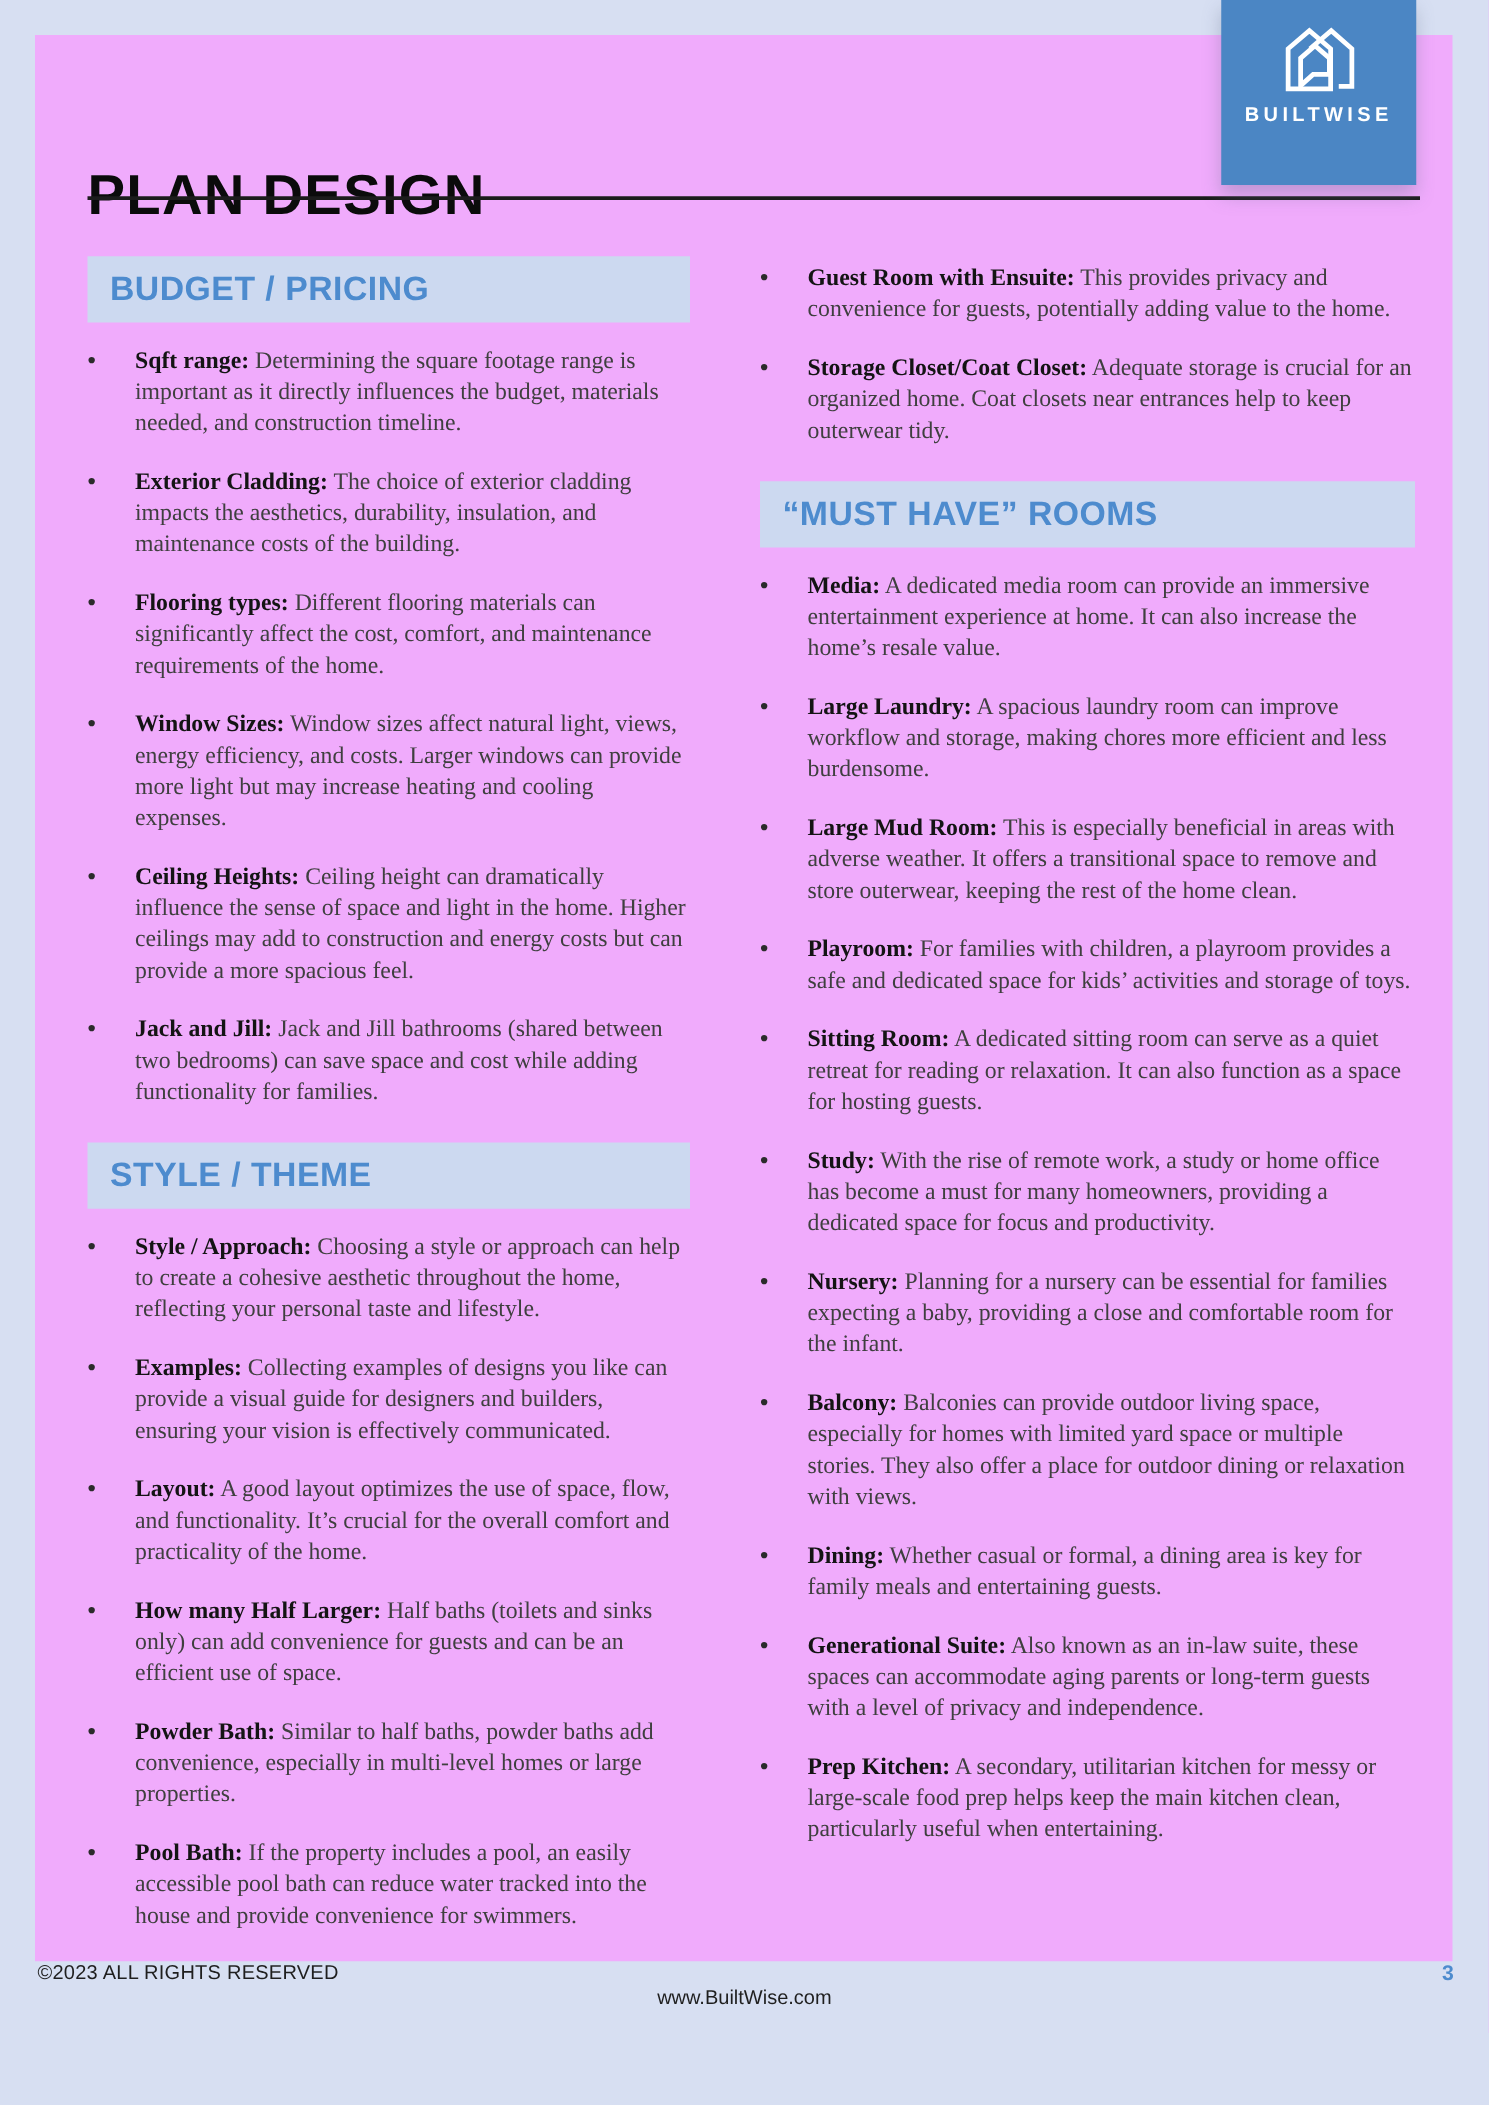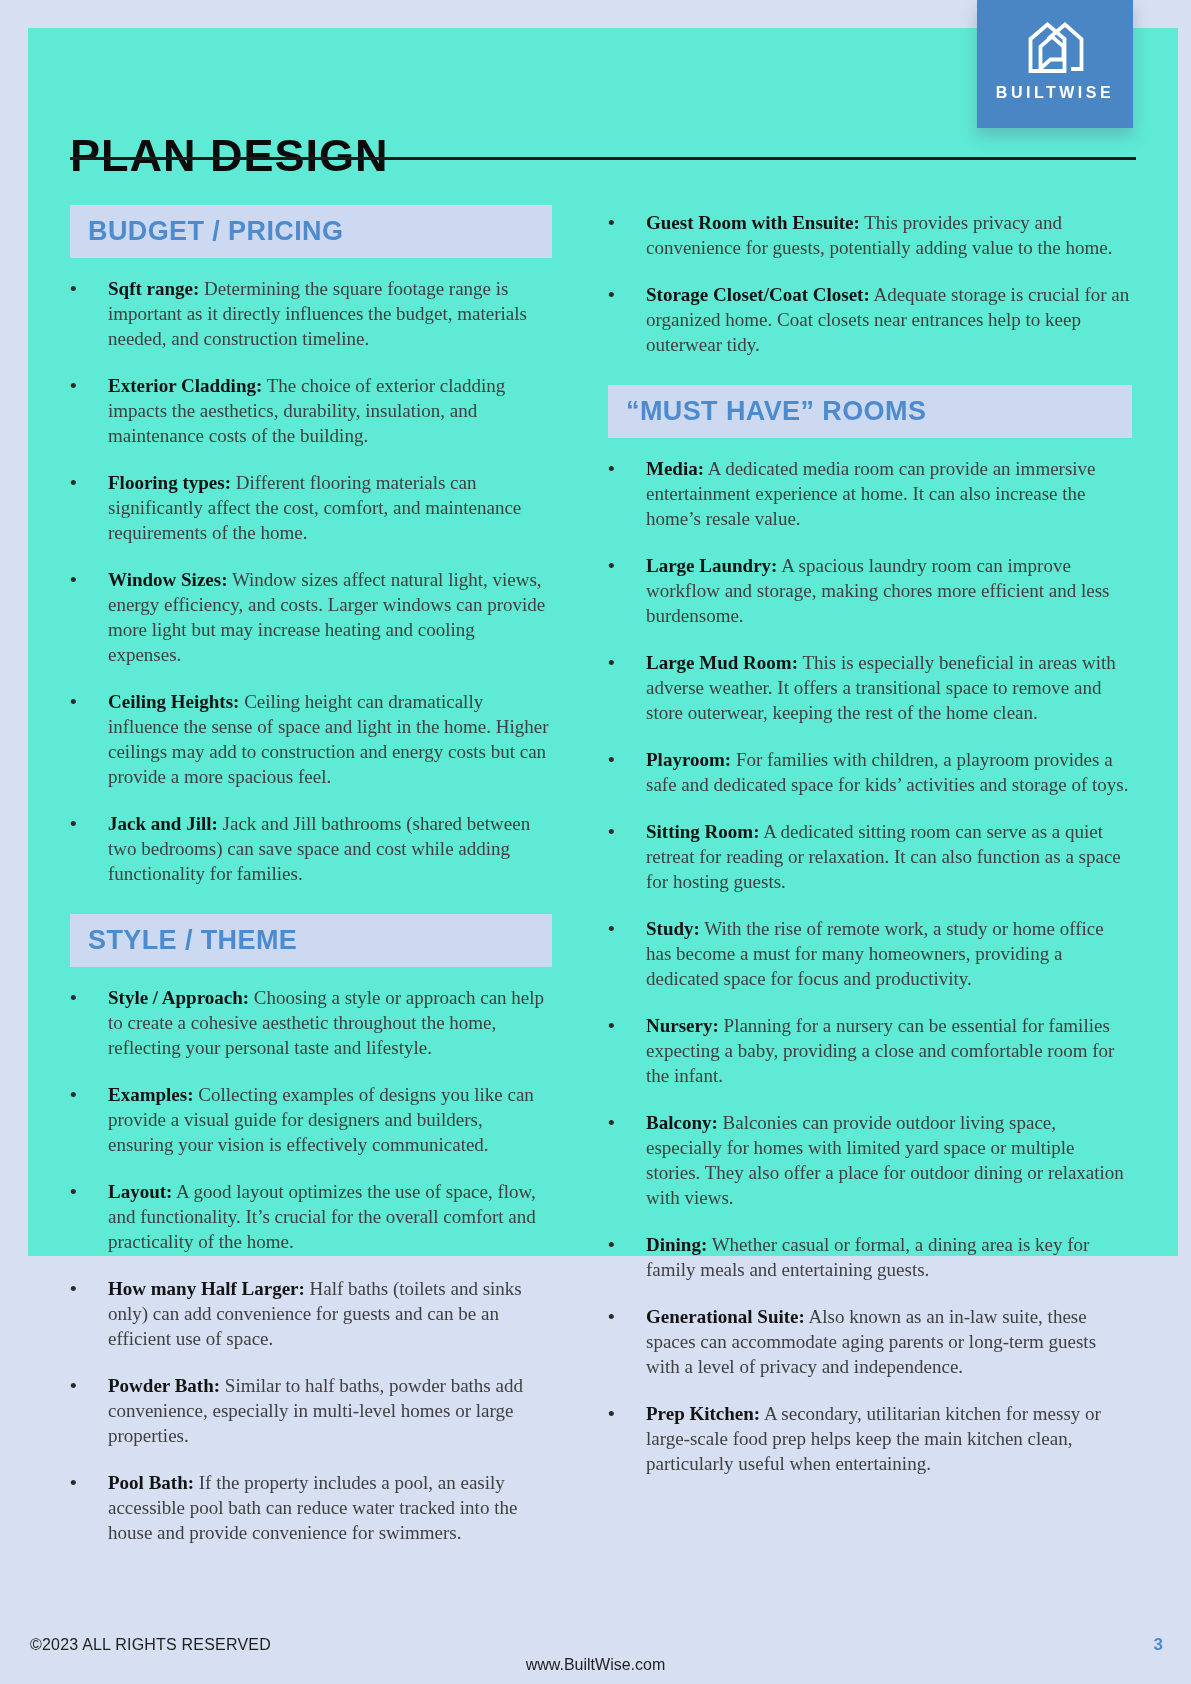--- a/index.html
+++ b/index.html
@@ -3,35 +3,34 @@
 <meta charset="utf-8">
 <style>
   html,body { margin:0; padding:0; }
   body {
     width:1191px; height:1684px; position:relative;
     background:#d7dff2;
     font-family:"Liberation Sans","DejaVu Sans",sans-serif;
     -webkit-font-smoothing:antialiased;
   }
   .sheet {
-    position:absolute; left:28px; top:28px; width:1134px; height:1228px;
-    background:#5eead4;
-    padding-left:16px;
+    position:absolute; left:28px; top:28px; width:1134px; height:1541px;
+    background:#f0abfc;
   }
   
   .page-title {
     position:absolute; left:42px; top:72px;
     font-size:45px; font-weight:bold; letter-spacing:1px; color:#0b0b0b;
   }
   .title-rule {
     position:absolute; left:42px; top:129px; width:1066px; height:3px;
     background:#1c1c1c;
   }
   .badge {
-    position:absolute; left:977px; top:0; width:156px; height:128px;
+    position:absolute; left:977px; top:0; width:156px; height:148px;
     background:#4b86c4; z-index:5;
     display:flex; flex-direction:column; align-items:center;
     box-shadow:0 8px 14px rgba(95,110,135,0.35);
   }
   .badge svg { margin-top:20px; display:block; }
   .brand-name {
     color:#ffffff; font-weight:bold; font-size:16px; letter-spacing:3.5px;
     margin-top:8px;
   }
   
@@ -50,21 +49,21 @@
   .marker {
     flex:0 0 38px; color:#2b2b2b; font-size:19px; line-height:25px;
   }
   .itext {
     margin:0; flex:1;
     font-size:19px; line-height:25px; color:#3f3f3f;font-family:Liberation Serif, serif;
   }
   .itext strong { color:#141414; font-weight:bold; }
   
   .footer {
-    position:absolute; left:0; right:0; top:1617px; height:56px;
+    position:absolute; left:0; right:0; top:1551px; height:56px;
     display:flex; align-items:center;
   }
   .footer .copyright {
     position:absolute; left:30px; font-size:16px; color:#1f1f1f; letter-spacing:0.2px;
   }
   .footer .website {
     position:absolute; left:0; right:0; text-align:center;
     font-size:16px; color:#1f1f1f;margin-top:40px;
   }
   .footer .page-num {

